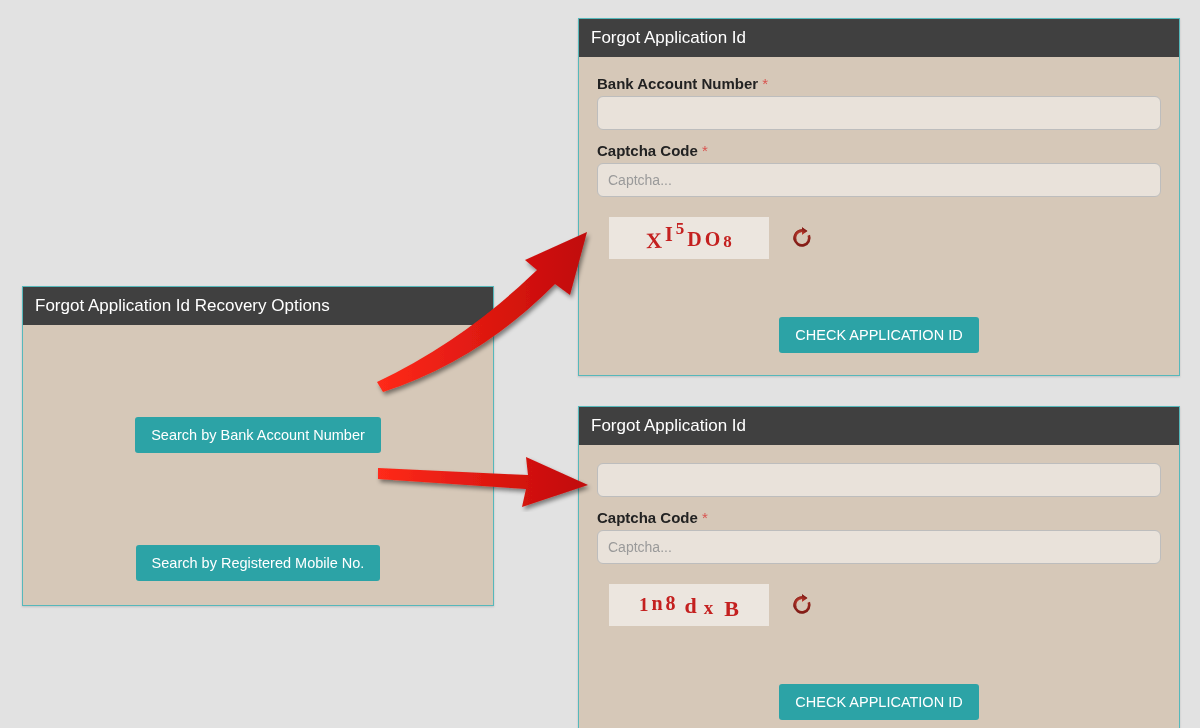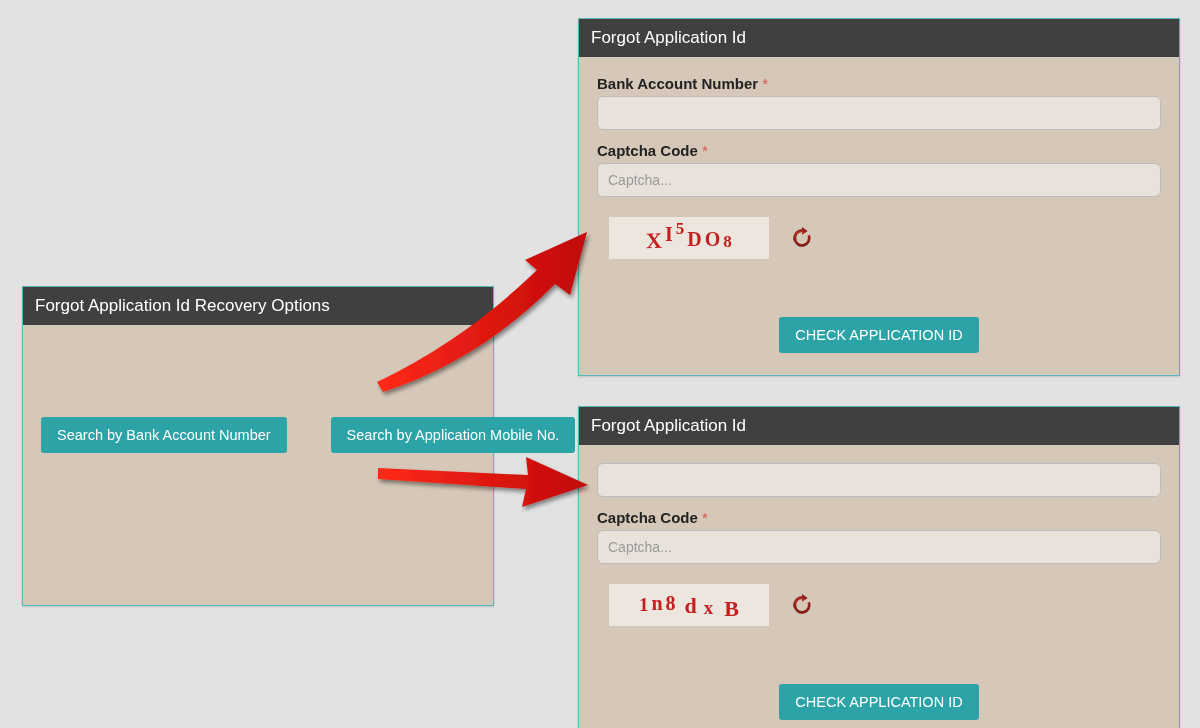--- a/index.html
+++ b/index.html
@@ -34,21 +34,21 @@
     
     #left-panel {
       left: 22px;
       top: 286px;
       width: 472px;
       height: 320px;
     }
 
     #left-panel .panel-body {
       display: flex;
-      flex-direction: row;
+      flex-direction: column;
       align-items: center;
       gap: 44px;
       padding-top: 44px;
     }
 
     .btn-teal {
       background: #2ca3a6;
       color: #fff;
       border: none;
       padding: 10px 16px;
@@ -134,21 +134,21 @@
     }
 
   </style>
 </head>
 <body>
 
 <div id="left-panel" class="panel">
   <div class="panel-header">Forgot Application Id Recovery Options</div>
   <div class="panel-body">
     <button class="btn-teal">Search by Bank Account Number</button>
-    <button class="btn-teal">Search by Application Mobile No.</button>
+    <button class="btn-teal">Search by Registered Mobile No.</button>
   </div>
 </div>
 
 <div id="panel-bank" class="panel">
   <div class="panel-header">Forgot Application Id</div>
   <div class="panel-body">
 
     <div class="field-label">
       <span>Bank Account Number</span>
       <span class="req">*</span>

